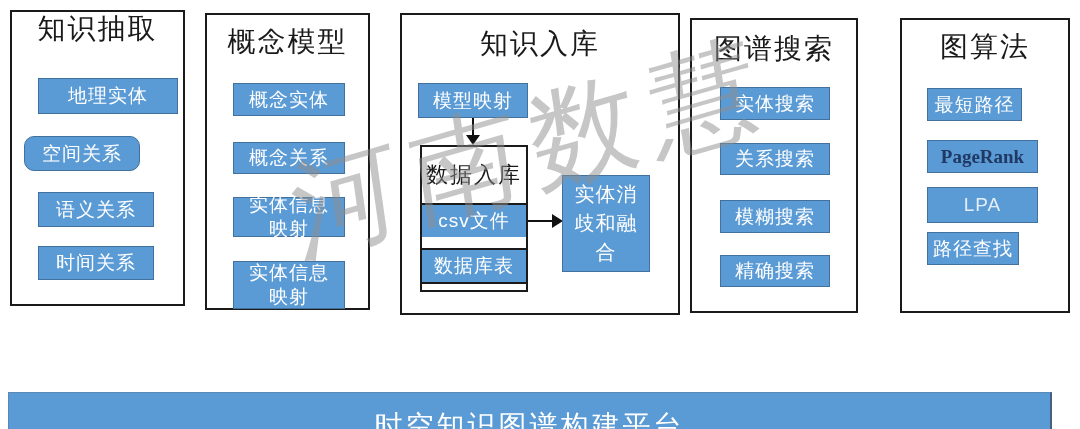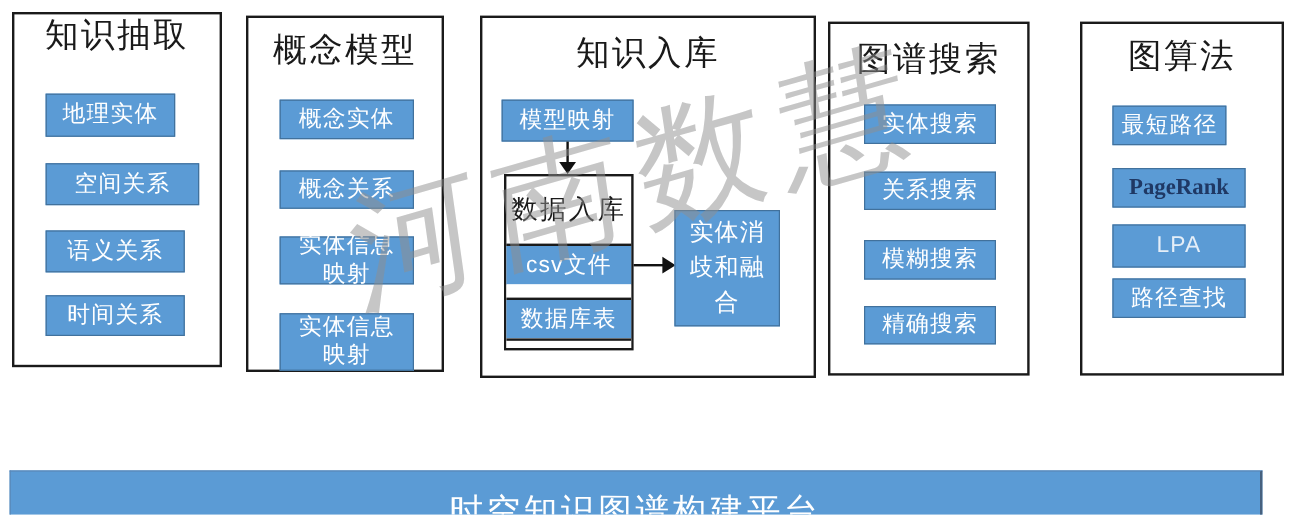--- a/index.html
+++ b/index.html
@@ -64,24 +64,24 @@
     transform:rotate(-16deg) skewX(-8deg);transform-origin:0 0;
   }
 </style>
 </head>
 <body>
 
 <div class="canvas">
 
   <div class="col" style="left:10px;top:10px;width:175px;height:296px;">
     <div class="col-title" style="margin-top:0;">知识抽取</div>
-    <div class="bluebox" style="left:26px;top:66px;width:108px;height:36px;">
+    <div class="bluebox" style="left:26px;top:66px;width:140px;height:36px;">
         <span>地理实体</span>
       </div>
-    <div class="bluebox" style="left:26px;top:124px;width:128px;height:35px;">
+    <div class="bluebox" style="left:12px;top:124px;width:116px;height:35px;border-radius:10px;">
         <span>空间关系</span>
       </div>
     <div class="bluebox" style="left:26px;top:180px;width:116px;height:35px;">
         <span>语义关系</span>
       </div>
     <div class="bluebox" style="left:26px;top:234px;width:116px;height:34px;">
         <span>时间关系</span>
       </div>
   </div>
 
@@ -151,21 +151,21 @@
     <div class="col-title" style="margin-top:10px;">图算法</div>
     <div class="bluebox" style="left:25px;top:68px;width:95px;height:33px;">
         <span>最短路径</span>
       </div>
     <div class="bluebox pagerank" style="left:25px;top:120px;width:111px;height:33px;">
         <span>PageRank</span>
       </div>
     <div class="bluebox lpa" style="left:25px;top:167px;width:111px;height:36px;">
         <span>LPA</span>
       </div>
-    <div class="bluebox" style="left:25px;top:212px;width:111px;height:33px;">
+    <div class="bluebox" style="left:25px;top:212px;width:92px;height:33px;">
         <span>路径查找</span>
       </div>
   </div>
 
   <div class="platform-bar">
     <span>时空知识图谱构建平台</span>
   </div>
 
   <div class="watermark">河南数慧</div>
 

